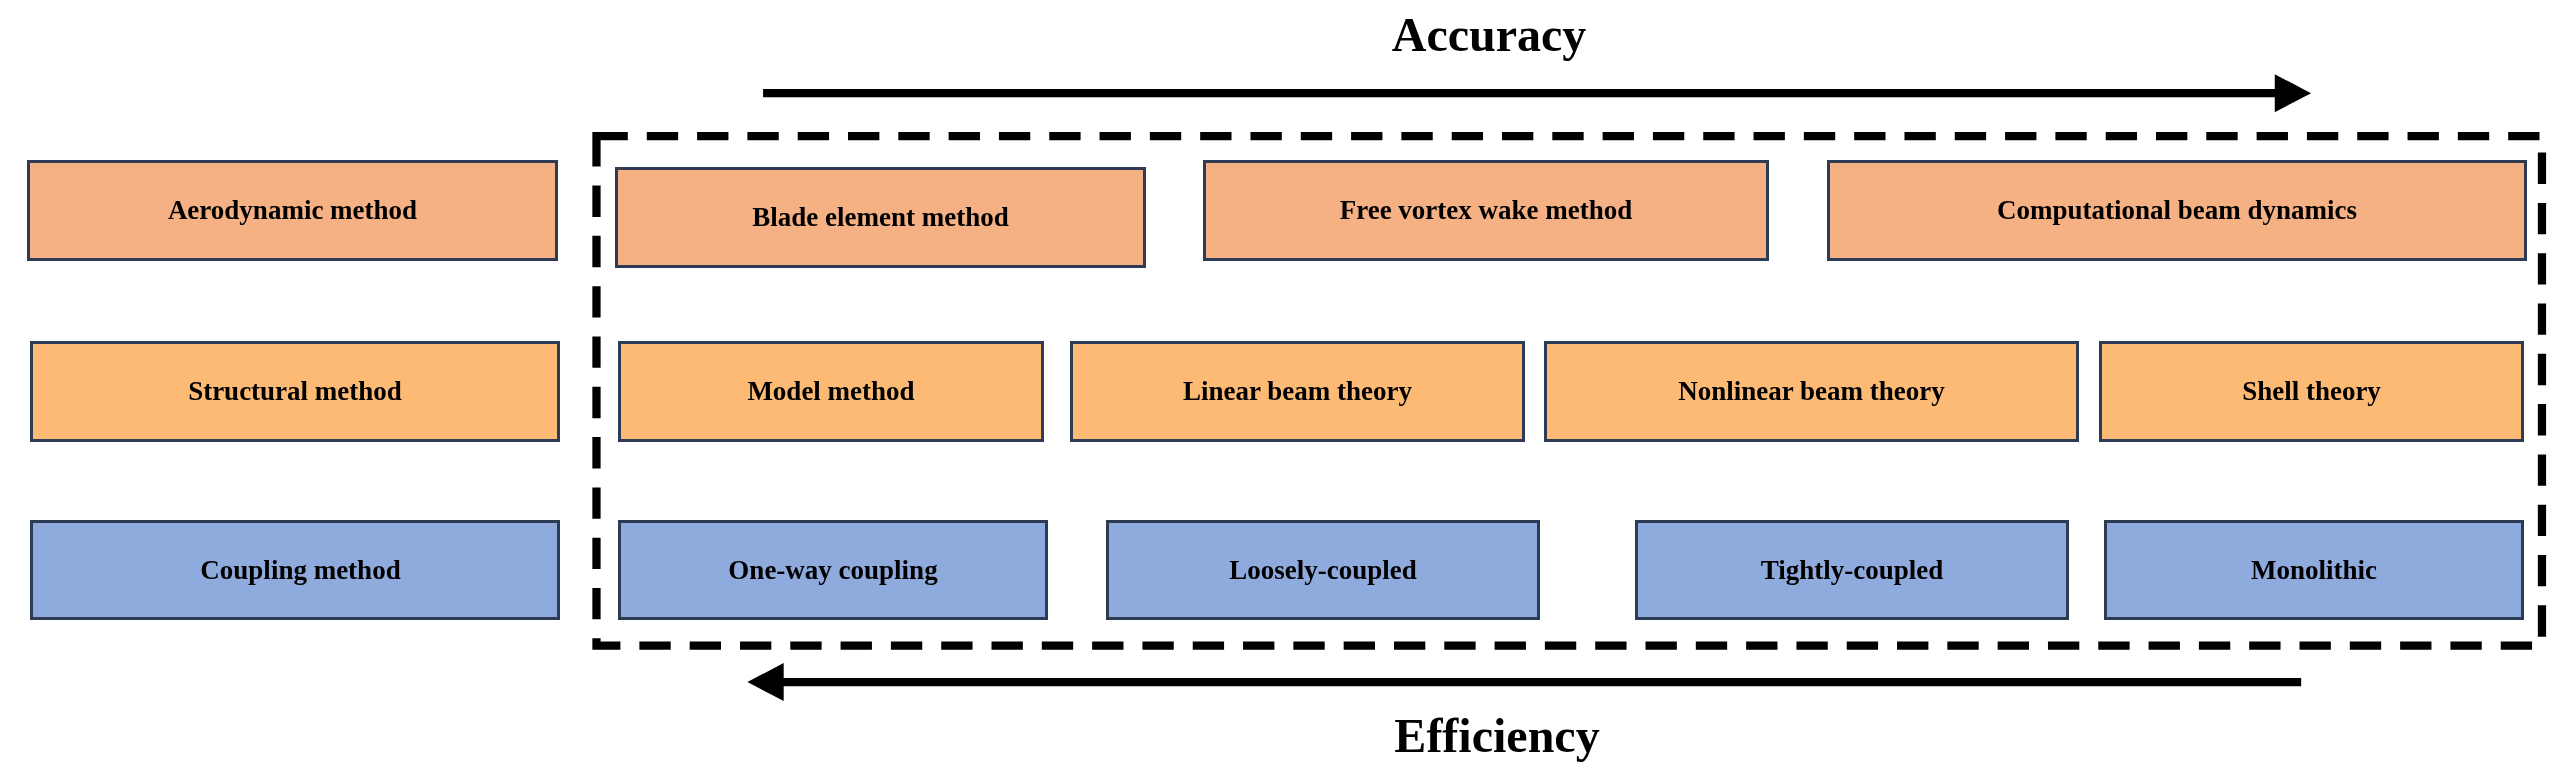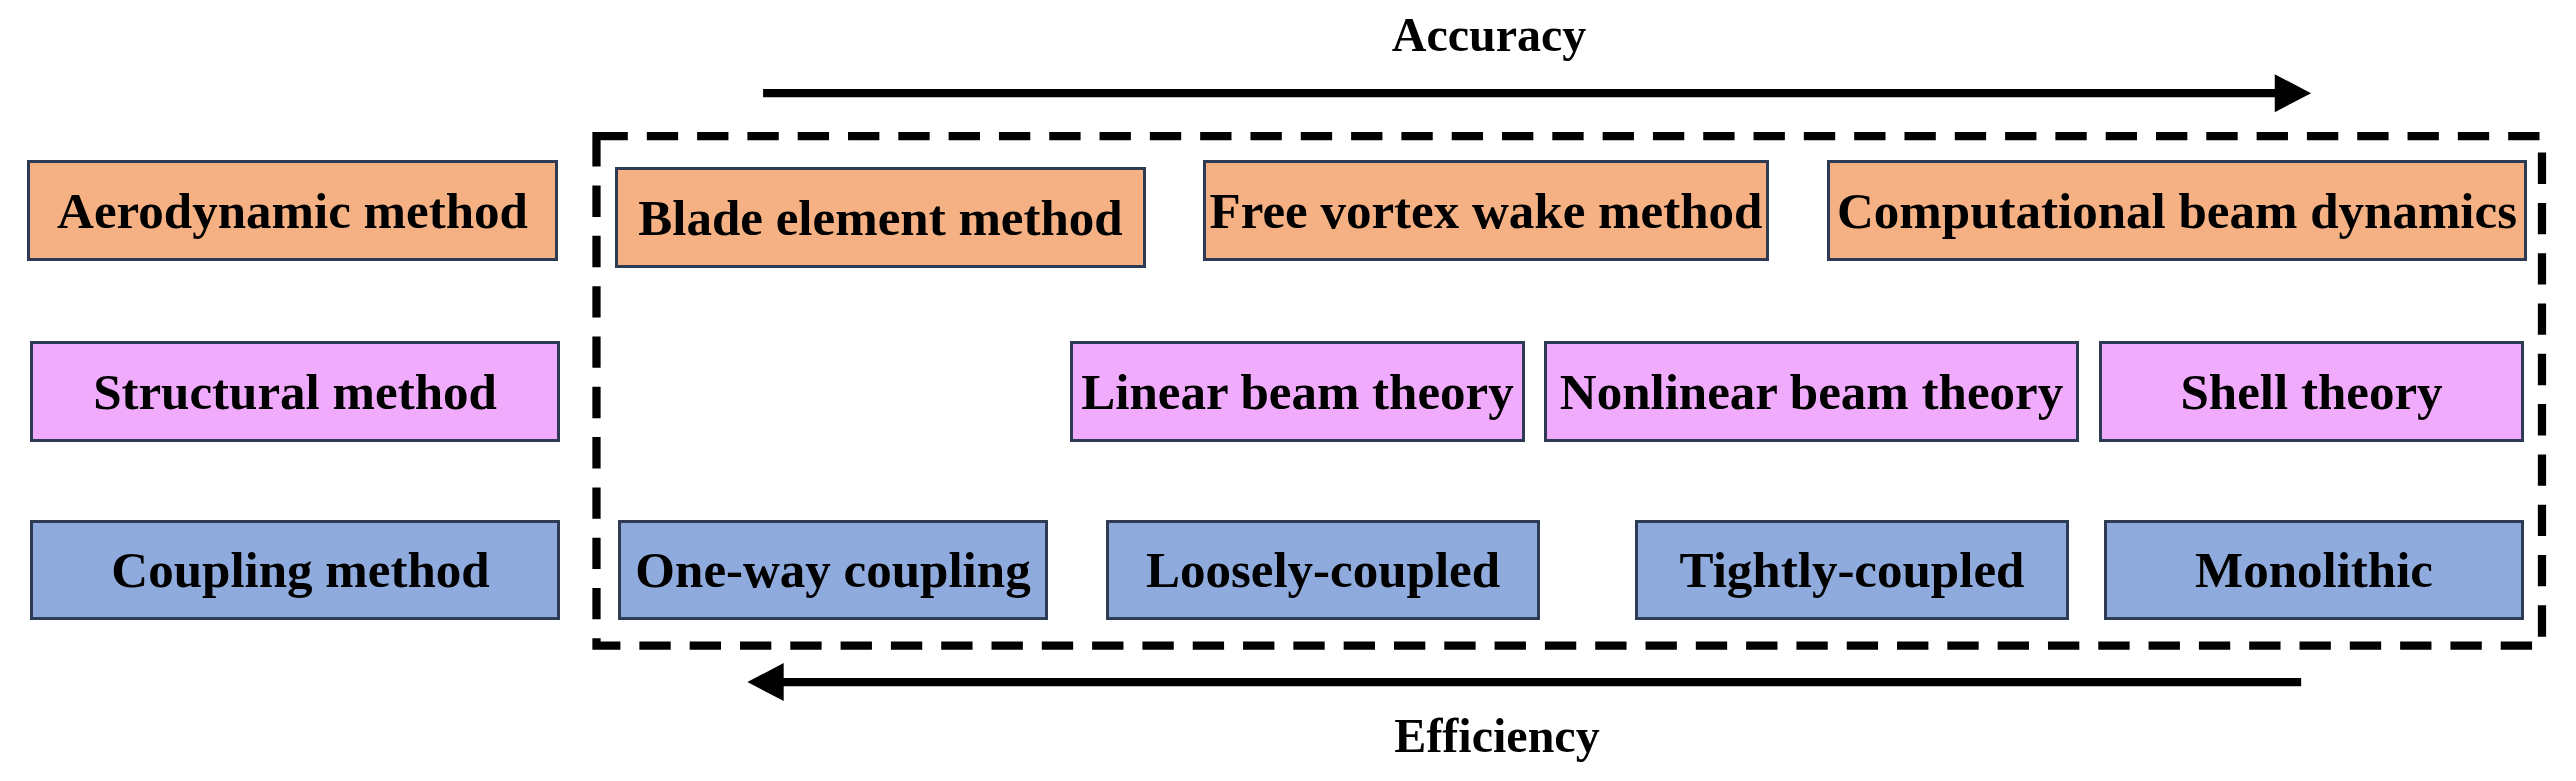--- a/index.html
+++ b/index.html
@@ -24,28 +24,28 @@
     white-space: nowrap;
     transform: translateX(-50%);
   }
   .box {
     position: absolute;
     display: flex;
     align-items: center;
     justify-content: center;
     border: 3.3px solid #2e3b55;
     box-sizing: border-box;
-    font-size: 51px;
+    font-size: 27px;
     font-weight: bold;
     color: #000000;
     text-align: center;
     white-space: nowrap;
   }
   .fill-aero   { background: #f5b183; }
-  .fill-struct { background: #f0abfc; }
+  .fill-struct { background: #fdba74; }
   .fill-coup   { background: #8faadc; }
   #overlay {
     position: absolute;
     left: 0; top: 0;
     width: 2576px;
     height: 781px;
   }
 
   
   #box-aero-cat   { left: 27px;   top: 160px; width: 531px; height: 101px; }
@@ -88,20 +88,21 @@
 
   <div class="axis-label" id="accuracy-label">Accuracy</div>
   <div class="axis-label" id="efficiency-label">Efficiency</div>
 
   <div class="box fill-aero" id="box-aero-cat">Aerodynamic method</div>
   <div class="box fill-aero" id="box-bem">Blade element method</div>
   <div class="box fill-aero" id="box-fvw">Free vortex wake method</div>
   <div class="box fill-aero" id="box-cfd">Computational beam dynamics</div>
 
   <div class="box fill-struct" id="box-struct-cat">Structural method</div>
+  <div class="box fill-struct" id="box-model">Model method</div>
   <div class="box fill-struct" id="box-linear">Linear beam theory</div>
   <div class="box fill-struct" id="box-nonlinear">Nonlinear beam theory</div>
   <div class="box fill-struct" id="box-shell">Shell theory</div>
 
   <div class="box fill-coup" id="box-coup-cat">Coupling method</div>
   <div class="box fill-coup" id="box-oneway">One-way coupling</div>
   <div class="box fill-coup" id="box-loose">Loosely-coupled</div>
   <div class="box fill-coup" id="box-tight">Tightly-coupled</div>
   <div class="box fill-coup" id="box-mono">Monolithic</div>
 

